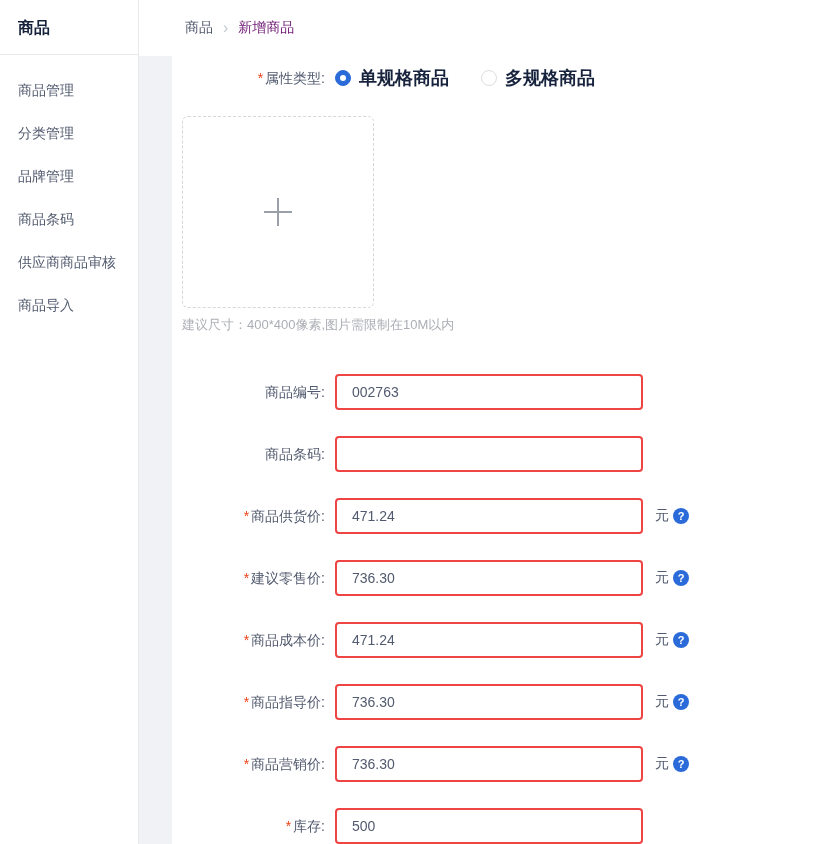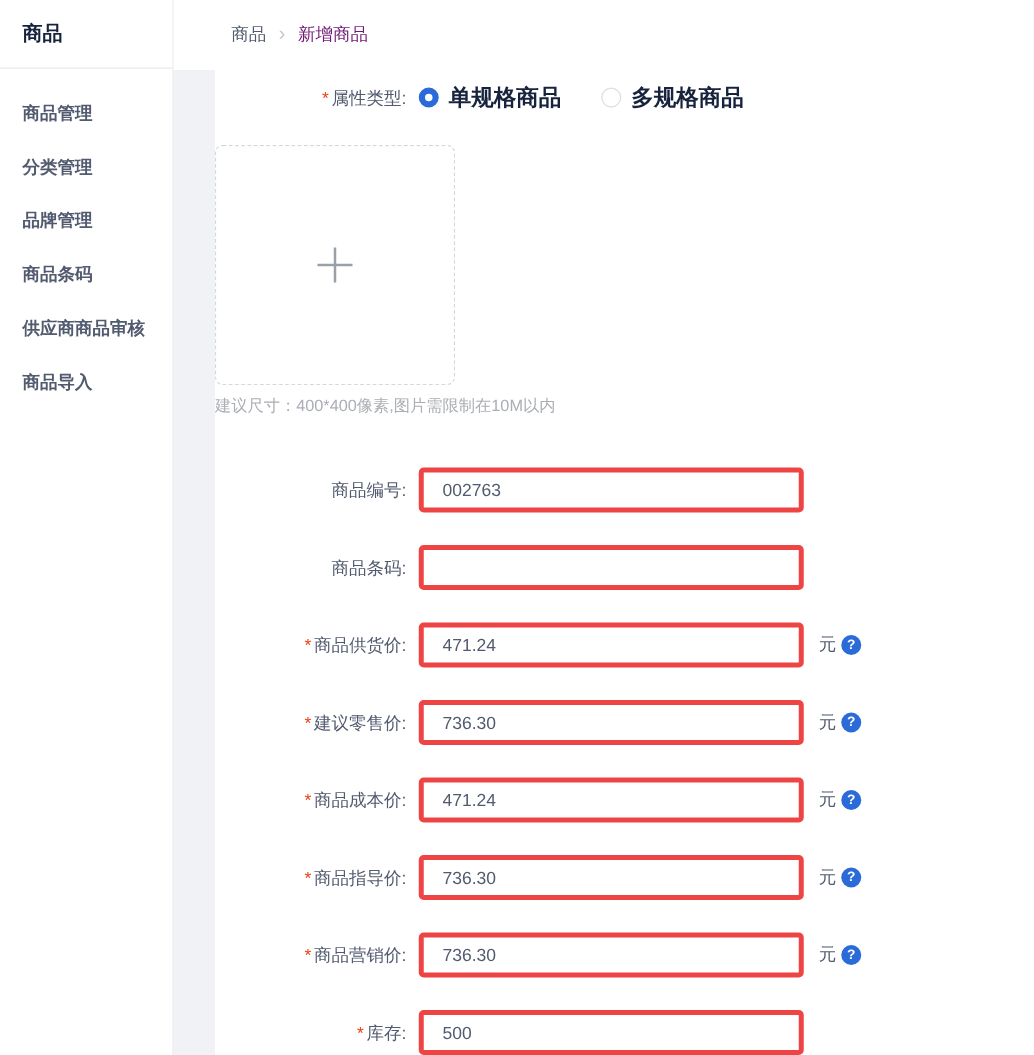--- a/index.html
+++ b/index.html
@@ -12,21 +12,21 @@
   
   .sidebar {
     position:absolute; left:0; top:0; width:139px; height:844px;
     background:#fff; border-right:1px solid #e8eaec;
   }
   .sidebar-header {
     height:55px; line-height:55px; padding-left:18px;
     border-bottom:1px solid #e8eaec;
     font-size:16px; font-weight:bold; color:#17233d;
   }
-  .sidebar-menu { padding-top:14px;font-weight:bold; }
+  .sidebar-menu { padding-top:14px; }
   .sidebar-item {
     height:43px; line-height:43px; padding-left:18px;
     font-size:14px; color:#515a6e; cursor:pointer; white-space:nowrap;
   }
 
   
   .main {
     position:absolute; left:139px; top:0; right:0; bottom:0;
     background:#f0f2f5;
   }
@@ -62,40 +62,40 @@
     border:1px solid #dcdee2; background:#fff;
     display:flex; align-items:center; justify-content:center; flex-shrink:0;
   }
   .radio-circle.checked { background:#2b6bd9; border-color:#2b6bd9; }
   .radio-dot { width:6px; height:6px; border-radius:50%; background:#fff; }
   .radio-label { margin-left:8px; font-size:18px; font-weight:600; color:#17233d; }
 
   
   .row-image { margin-top:28px; align-items:flex-start; }
   .row-image .form-label { padding-top:12px; }
-  .upload-col { }
+  .upload-col { margin-left:10px; }
   .upload-box {
     width:192px; height:192px; background:#fff;
     border:1px dashed #d4d7dc; border-radius:6px;
     position:relative; cursor:pointer;
   }
   .plus-icon { position:absolute; left:50%; top:50%; width:28px; height:28px;
     transform:translate(-50%,-50%); }
   .plus-icon::before, .plus-icon::after {
     content:""; position:absolute; background:#9aa0a8;
   }
   .plus-icon::before { left:0; top:13px; width:28px; height:2px; }
   .plus-icon::after { left:13px; top:0; width:2px; height:28px; }
   .upload-hint { margin-top:8px; font-size:13px; color:#abaeb4; white-space:nowrap; }
 
   
   .row-field { margin-top:26px; }
   .row-field.first { margin-top:40px; }
   .text-input {
-    width:308px; height:36px; border:4px solid #ef4444; border-radius:4px;
+    width:308px; height:36px; border:2px solid #ef4444; border-radius:4px;
     margin-left:10px; padding:0 15px; font-size:14px; color:#515a6e;
     font-family:"Liberation Sans","DejaVu Sans",sans-serif;
     outline:none; background:#fff;
   }
   .suffix { margin-left:12px; font-size:14px; color:#515a6e; }
   .help-icon {
     width:16px; height:16px; margin-left:4px; border-radius:50%;
     background:#2b6bd9; color:#fff; font-size:11px; font-weight:bold;
     display:inline-flex; align-items:center; justify-content:center;
     cursor:pointer; flex-shrink:0;

